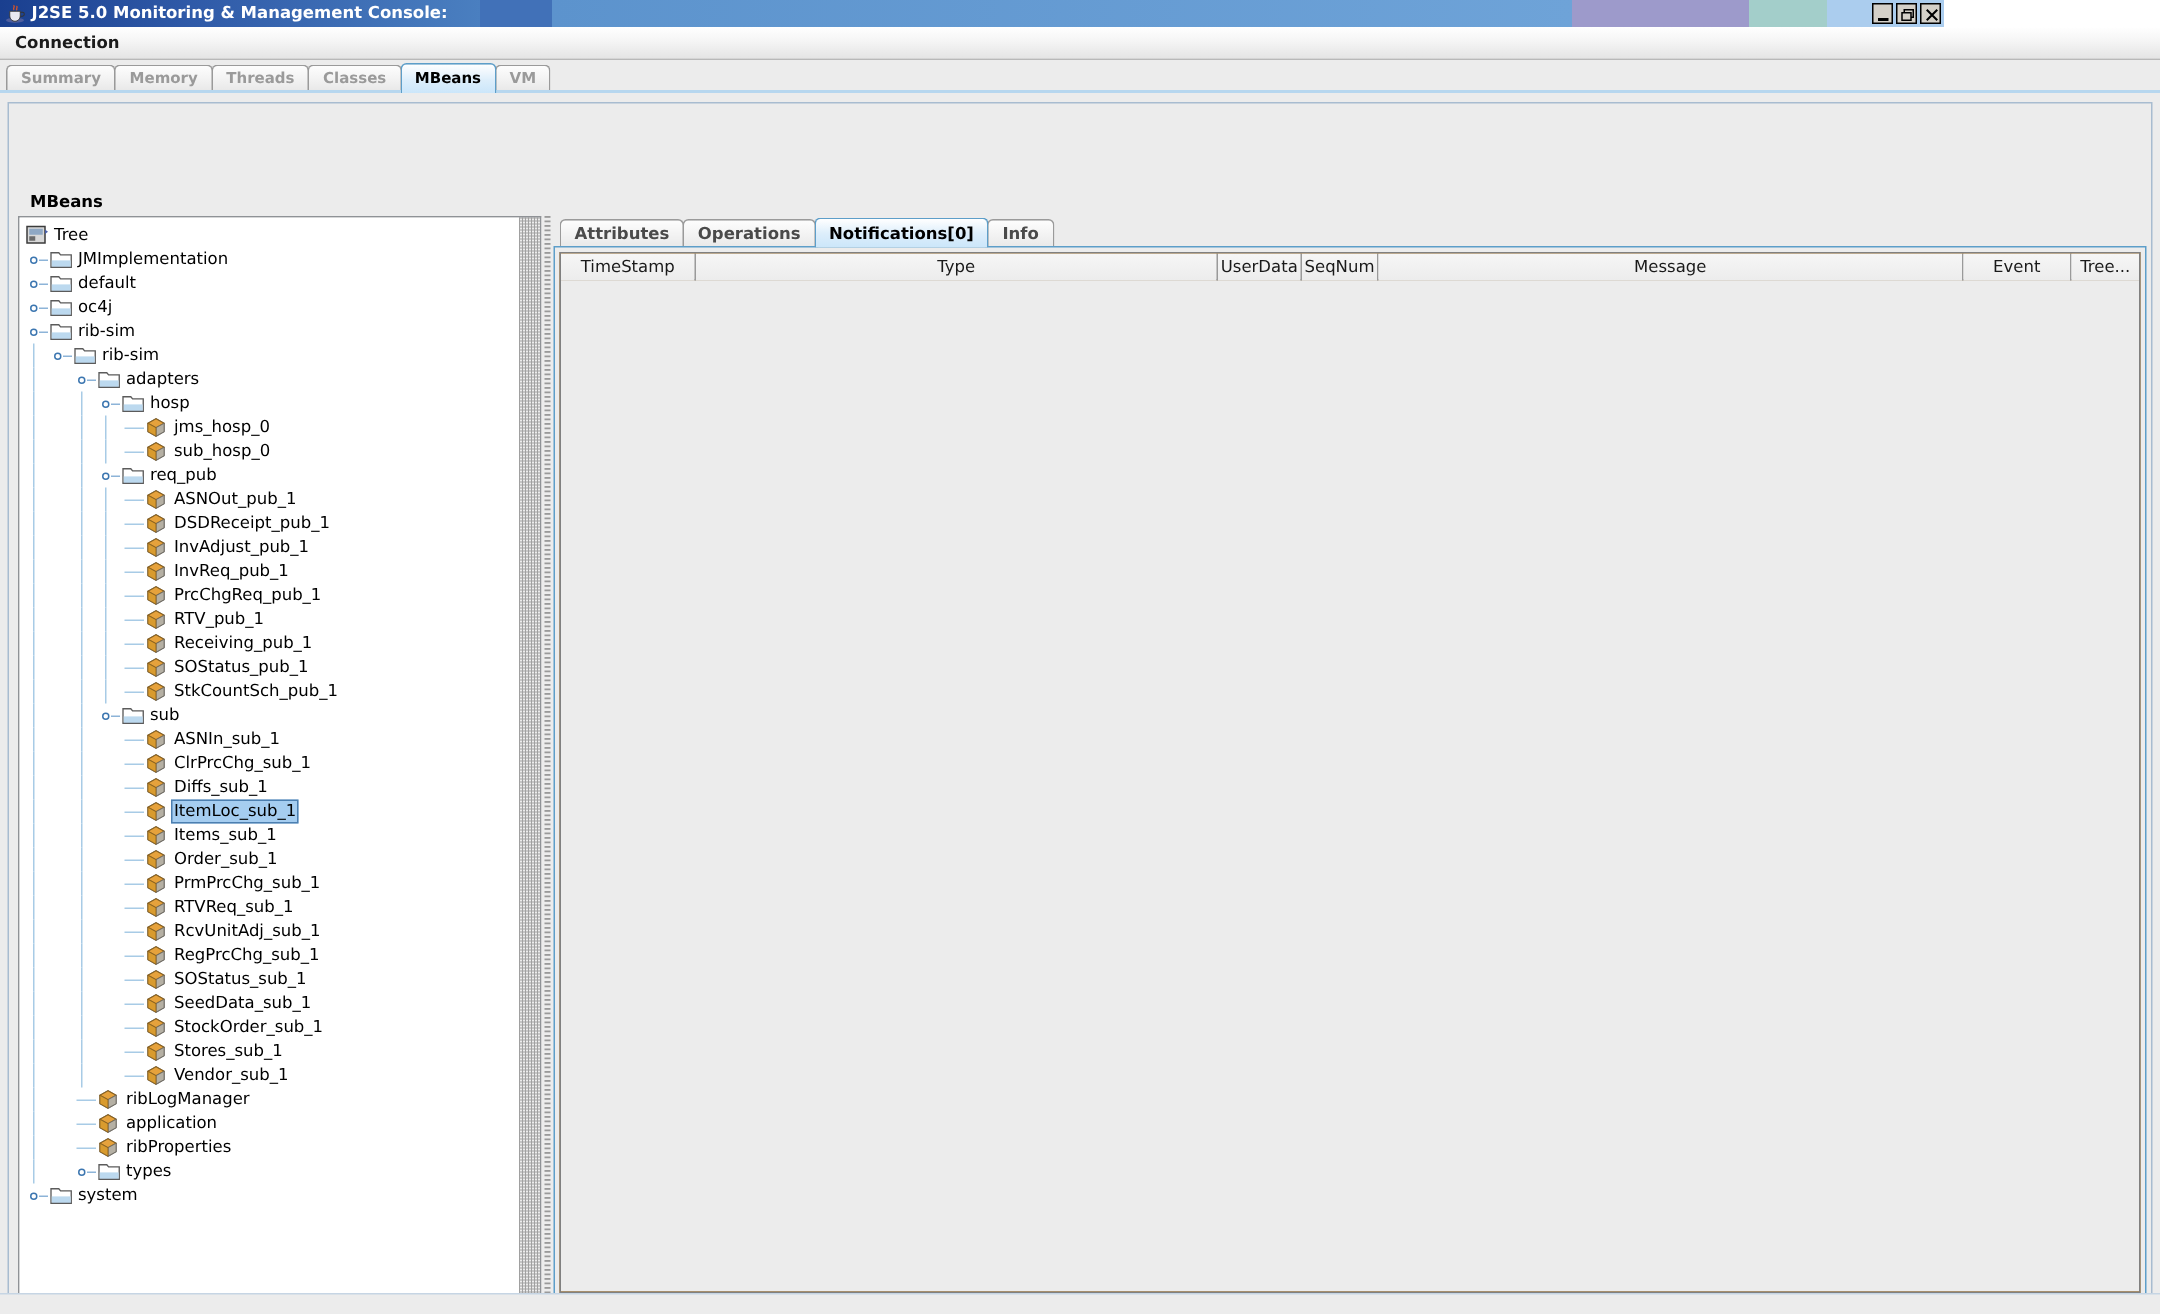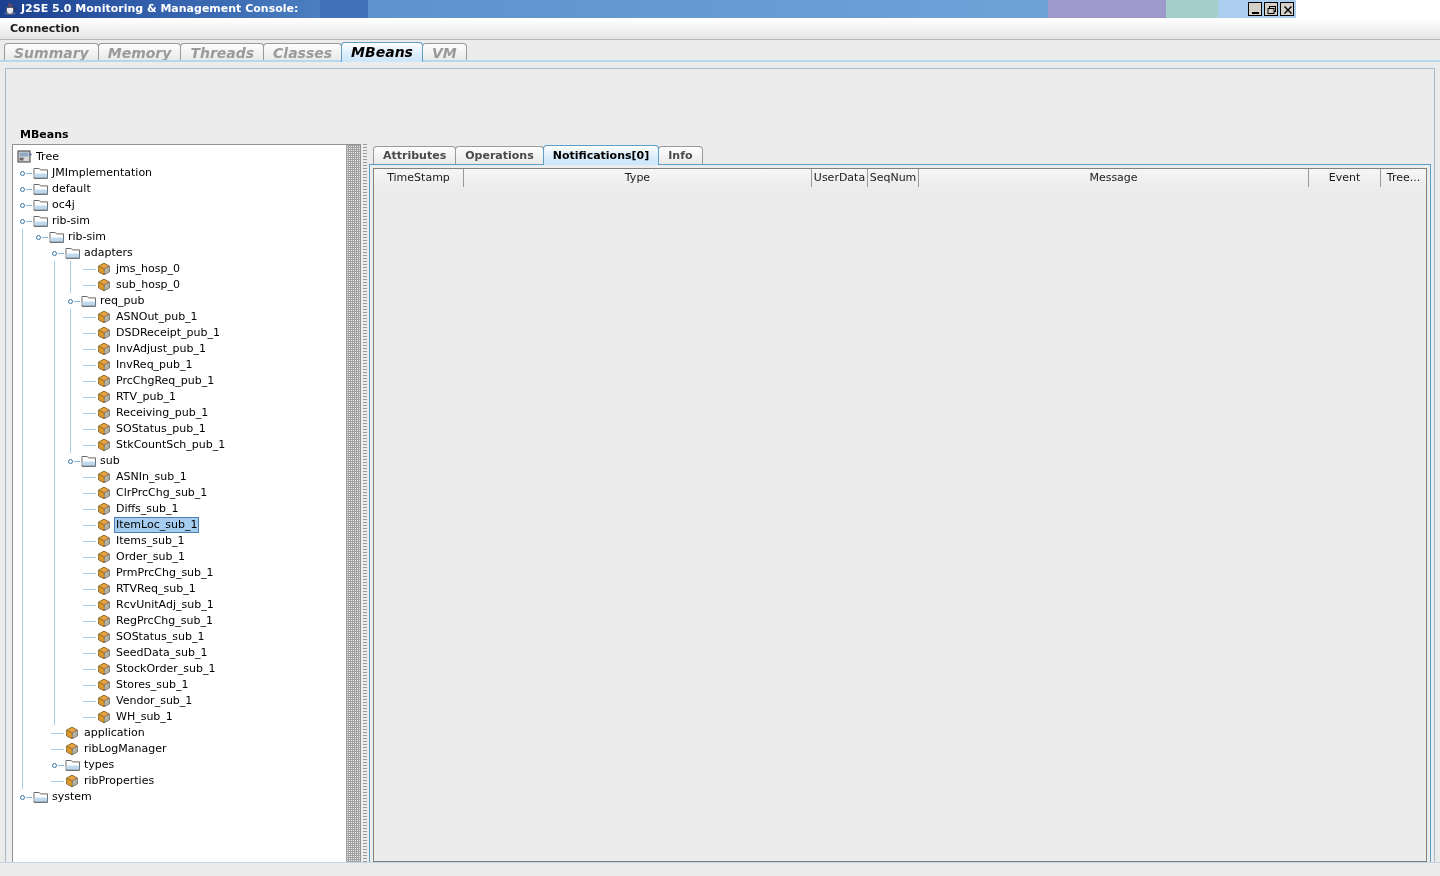--- a/index.html
+++ b/index.html
@@ -101,33 +101,32 @@
     position: absolute;
     left: 4px; top: 2px;
     display: flex;
     align-items: flex-end;
     height: 20px;
   }
   .tab {
     height: 19px;
     line-height: 18px;
     padding: 0 9px;
-    font-size: 14px;
+    font-size: 10px;
     font-weight: bold;
     color: #9a9a9a;
     background: linear-gradient(to bottom, #fdfdfd 0%, #f0f0f0 60%, #e6e6e6 100%);
     border: 1px solid #9a9a9a;
     border-bottom: none;
     border-radius: 4px 4px 0 0;
     margin-right: -1px;
     box-sizing: border-box;
     white-space: nowrap;
     position: relative;
     cursor: default;
-    font-style: italic;
   }
   .tab.selected {
     color: #000000;
     background: linear-gradient(to bottom, #ffffff 0%, #ddeefb 55%, #cbe6fa 100%);
     border: 1px solid #5d9ec9;
     border-bottom: none;
     z-index: 3;
     height: 20px;
     line-height: 19px;
   }
@@ -518,20 +517,25 @@
         <div class="trow"><span class="vline"></span><span class="handle open"></span><span class="ticon"><svg width="16" height="14" viewBox="0 0 16 14">
               <path d="M1 2.5 h5.2 l1.2 1.4 h7.1 v8.3 h-13.5 z" fill="#ffffff" stroke="#5b5b5b" stroke-width="0.9"></path>
               <rect x="1.5" y="7.6" width="12.6" height="4.4" fill="#bcd9ef"></rect>
               <path d="M1 12.2 h13.5" stroke="#5b5b5b" stroke-width="0.9"></path>
             </svg></span><span class="lbl">rib-sim</span></div>
         <div class="trow"><span class="vline"></span><span class="vline blank"></span><span class="handle open"></span><span class="ticon"><svg width="16" height="14" viewBox="0 0 16 14">
               <path d="M1 2.5 h5.2 l1.2 1.4 h7.1 v8.3 h-13.5 z" fill="#ffffff" stroke="#5b5b5b" stroke-width="0.9"></path>
               <rect x="1.5" y="7.6" width="12.6" height="4.4" fill="#bcd9ef"></rect>
               <path d="M1 12.2 h13.5" stroke="#5b5b5b" stroke-width="0.9"></path>
             </svg></span><span class="lbl">adapters</span></div>
+        <div class="trow"><span class="vline"></span><span class="vline blank"></span><span class="vline"></span><span class="handle open"></span><span class="ticon"><svg width="16" height="14" viewBox="0 0 16 14">
+              <path d="M1 2.5 h5.2 l1.2 1.4 h7.1 v8.3 h-13.5 z" fill="#ffffff" stroke="#5b5b5b" stroke-width="0.9"></path>
+              <rect x="1.5" y="7.6" width="12.6" height="4.4" fill="#bcd9ef"></rect>
+              <path d="M1 12.2 h13.5" stroke="#5b5b5b" stroke-width="0.9"></path>
+            </svg></span><span class="lbl">hosp</span></div>
         <div class="trow"><span class="vline"></span><span class="vline blank"></span><span class="vline"></span><span class="vline"></span><span class="handle leaf"></span><span class="ticon"><svg width="14" height="14" viewBox="0 0 14 14">
               <path d="M7 1.2 L12.4 4.2 L12.4 9.8 L7 12.8 L1.6 9.8 L1.6 4.2 Z" fill="#c9c4b8" stroke="#6d6a63" stroke-width="0.8"></path>
               <path d="M7 1.2 L12.4 4.2 L7 7.1 L1.6 4.2 Z" fill="#e6a23c" stroke="#8a6220" stroke-width="0.7"></path>
               <path d="M7 7.1 L12.4 4.2 L12.4 9.8 L7 12.8 Z" fill="#b5b0a4" stroke="#6d6a63" stroke-width="0.6"></path>
               <path d="M7 7.1 L1.6 4.2 L1.6 9.8 L7 12.8 Z" fill="#d99b2e" stroke="#8a6220" stroke-width="0.6"></path>
             </svg></span><span class="lbl">jms_hosp_0</span></div>
         <div class="trow"><span class="vline"></span><span class="vline blank"></span><span class="vline"></span><span class="vline"></span><span class="handle leaf"></span><span class="ticon"><svg width="14" height="14" viewBox="0 0 14 14">
               <path d="M7 1.2 L12.4 4.2 L12.4 9.8 L7 12.8 L1.6 9.8 L1.6 4.2 Z" fill="#c9c4b8" stroke="#6d6a63" stroke-width="0.8"></path>
               <path d="M7 1.2 L12.4 4.2 L7 7.1 L1.6 4.2 Z" fill="#e6a23c" stroke="#8a6220" stroke-width="0.7"></path>
               <path d="M7 7.1 L12.4 4.2 L12.4 9.8 L7 12.8 Z" fill="#b5b0a4" stroke="#6d6a63" stroke-width="0.6"></path>
@@ -684,49 +688,43 @@
               <path d="M7 1.2 L12.4 4.2 L7 7.1 L1.6 4.2 Z" fill="#e6a23c" stroke="#8a6220" stroke-width="0.7"></path>
               <path d="M7 7.1 L12.4 4.2 L12.4 9.8 L7 12.8 Z" fill="#b5b0a4" stroke="#6d6a63" stroke-width="0.6"></path>
               <path d="M7 7.1 L1.6 4.2 L1.6 9.8 L7 12.8 Z" fill="#d99b2e" stroke="#8a6220" stroke-width="0.6"></path>
             </svg></span><span class="lbl">Stores_sub_1</span></div>
         <div class="trow"><span class="vline"></span><span class="vline blank"></span><span class="vline"></span><span class="vline blank"></span><span class="handle leaf"></span><span class="ticon"><svg width="14" height="14" viewBox="0 0 14 14">
               <path d="M7 1.2 L12.4 4.2 L12.4 9.8 L7 12.8 L1.6 9.8 L1.6 4.2 Z" fill="#c9c4b8" stroke="#6d6a63" stroke-width="0.8"></path>
               <path d="M7 1.2 L12.4 4.2 L7 7.1 L1.6 4.2 Z" fill="#e6a23c" stroke="#8a6220" stroke-width="0.7"></path>
               <path d="M7 7.1 L12.4 4.2 L12.4 9.8 L7 12.8 Z" fill="#b5b0a4" stroke="#6d6a63" stroke-width="0.6"></path>
               <path d="M7 7.1 L1.6 4.2 L1.6 9.8 L7 12.8 Z" fill="#d99b2e" stroke="#8a6220" stroke-width="0.6"></path>
             </svg></span><span class="lbl">Vendor_sub_1</span></div>
-        <div class="trow"><span class="vline"></span><span class="vline blank"></span><span class="vline"></span><span class="vline blank"></span><span class="handle leaf"></span><span class="ticon"><svg width="14" height="14" viewBox="0 0 14 14">
-              <path d="M7 1.2 L12.4 4.2 L12.4 9.8 L7 12.8 L1.6 9.8 L1.6 4.2 Z" fill="#c9c4b8" stroke="#6d6a63" stroke-width="0.8"></path>
-              <path d="M7 1.2 L12.4 4.2 L7 7.1 L1.6 4.2 Z" fill="#e6a23c" stroke="#8a6220" stroke-width="0.7"></path>
-              <path d="M7 7.1 L12.4 4.2 L12.4 9.8 L7 12.8 Z" fill="#b5b0a4" stroke="#6d6a63" stroke-width="0.6"></path>
-              <path d="M7 7.1 L1.6 4.2 L1.6 9.8 L7 12.8 Z" fill="#d99b2e" stroke="#8a6220" stroke-width="0.6"></path>
-            </svg></span><span class="lbl">WH_sub_1</span></div>
+        <div class="trow"><span class="vline"></span><span class="vline blank"></span><span class="handle leaf"></span><span class="ticon"><svg width="14" height="14" viewBox="0 0 14 14">
+              <path d="M7 1.2 L12.4 4.2 L12.4 9.8 L7 12.8 L1.6 9.8 L1.6 4.2 Z" fill="#c9c4b8" stroke="#6d6a63" stroke-width="0.8"></path>
+              <path d="M7 1.2 L12.4 4.2 L7 7.1 L1.6 4.2 Z" fill="#e6a23c" stroke="#8a6220" stroke-width="0.7"></path>
+              <path d="M7 7.1 L12.4 4.2 L12.4 9.8 L7 12.8 Z" fill="#b5b0a4" stroke="#6d6a63" stroke-width="0.6"></path>
+              <path d="M7 7.1 L1.6 4.2 L1.6 9.8 L7 12.8 Z" fill="#d99b2e" stroke="#8a6220" stroke-width="0.6"></path>
+            </svg></span><span class="lbl">ribLogManager</span></div>
         <div class="trow"><span class="vline"></span><span class="vline blank"></span><span class="handle leaf"></span><span class="ticon"><svg width="14" height="14" viewBox="0 0 14 14">
               <path d="M7 1.2 L12.4 4.2 L12.4 9.8 L7 12.8 L1.6 9.8 L1.6 4.2 Z" fill="#c9c4b8" stroke="#6d6a63" stroke-width="0.8"></path>
               <path d="M7 1.2 L12.4 4.2 L7 7.1 L1.6 4.2 Z" fill="#e6a23c" stroke="#8a6220" stroke-width="0.7"></path>
               <path d="M7 7.1 L12.4 4.2 L12.4 9.8 L7 12.8 Z" fill="#b5b0a4" stroke="#6d6a63" stroke-width="0.6"></path>
               <path d="M7 7.1 L1.6 4.2 L1.6 9.8 L7 12.8 Z" fill="#d99b2e" stroke="#8a6220" stroke-width="0.6"></path>
             </svg></span><span class="lbl">application</span></div>
         <div class="trow"><span class="vline"></span><span class="vline blank"></span><span class="handle leaf"></span><span class="ticon"><svg width="14" height="14" viewBox="0 0 14 14">
               <path d="M7 1.2 L12.4 4.2 L12.4 9.8 L7 12.8 L1.6 9.8 L1.6 4.2 Z" fill="#c9c4b8" stroke="#6d6a63" stroke-width="0.8"></path>
               <path d="M7 1.2 L12.4 4.2 L7 7.1 L1.6 4.2 Z" fill="#e6a23c" stroke="#8a6220" stroke-width="0.7"></path>
               <path d="M7 7.1 L12.4 4.2 L12.4 9.8 L7 12.8 Z" fill="#b5b0a4" stroke="#6d6a63" stroke-width="0.6"></path>
               <path d="M7 7.1 L1.6 4.2 L1.6 9.8 L7 12.8 Z" fill="#d99b2e" stroke="#8a6220" stroke-width="0.6"></path>
-            </svg></span><span class="lbl">ribLogManager</span></div>
+            </svg></span><span class="lbl">ribProperties</span></div>
         <div class="trow"><span class="vline"></span><span class="vline blank"></span><span class="handle closed"></span><span class="ticon"><svg width="16" height="14" viewBox="0 0 16 14">
               <path d="M1 2.5 h5.2 l1.2 1.4 h7.1 v8.3 h-13.5 z" fill="#ffffff" stroke="#5b5b5b" stroke-width="0.9"></path>
               <rect x="1.5" y="7.6" width="12.6" height="4.4" fill="#bcd9ef"></rect>
               <path d="M1 12.2 h13.5" stroke="#5b5b5b" stroke-width="0.9"></path>
             </svg></span><span class="lbl">types</span></div>
-        <div class="trow"><span class="vline"></span><span class="vline blank"></span><span class="handle leaf"></span><span class="ticon"><svg width="14" height="14" viewBox="0 0 14 14">
-              <path d="M7 1.2 L12.4 4.2 L12.4 9.8 L7 12.8 L1.6 9.8 L1.6 4.2 Z" fill="#c9c4b8" stroke="#6d6a63" stroke-width="0.8"></path>
-              <path d="M7 1.2 L12.4 4.2 L7 7.1 L1.6 4.2 Z" fill="#e6a23c" stroke="#8a6220" stroke-width="0.7"></path>
-              <path d="M7 7.1 L12.4 4.2 L12.4 9.8 L7 12.8 Z" fill="#b5b0a4" stroke="#6d6a63" stroke-width="0.6"></path>
-              <path d="M7 7.1 L1.6 4.2 L1.6 9.8 L7 12.8 Z" fill="#d99b2e" stroke="#8a6220" stroke-width="0.6"></path>
-            </svg></span><span class="lbl">ribProperties</span></div>
         <div class="trow"><span class="handle closed"></span><span class="ticon"><svg width="16" height="14" viewBox="0 0 16 14">
               <path d="M1 2.5 h5.2 l1.2 1.4 h7.1 v8.3 h-13.5 z" fill="#ffffff" stroke="#5b5b5b" stroke-width="0.9"></path>
               <rect x="1.5" y="7.6" width="12.6" height="4.4" fill="#bcd9ef"></rect>
               <path d="M1 12.2 h13.5" stroke="#5b5b5b" stroke-width="0.9"></path>
             </svg></span><span class="lbl">system</span></div>
       </div>
   </div>
   <div class="tree-vscroll">
     <div class="tree-vscroll-inner"></div>
   </div>

